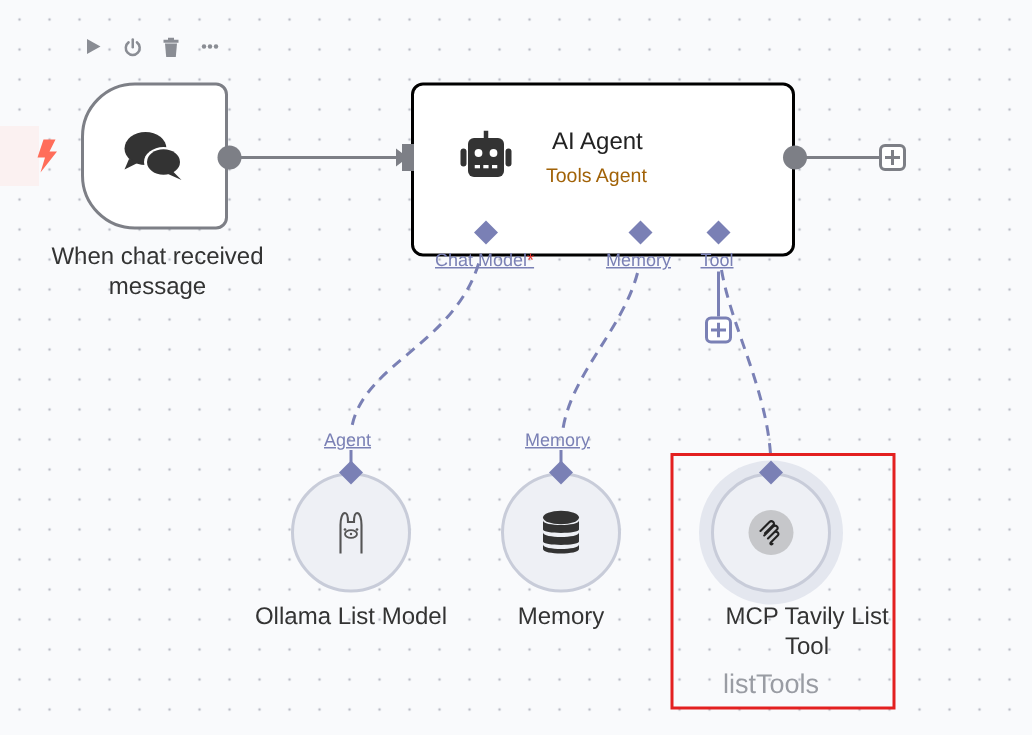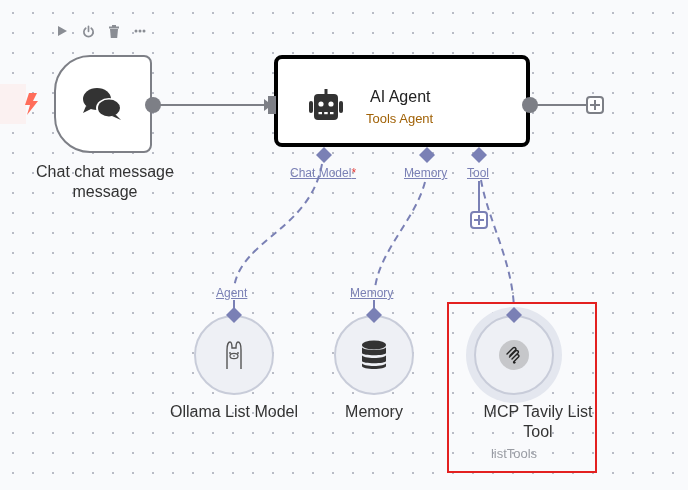--- a/index.html
+++ b/index.html
@@ -18,36 +18,36 @@
   .trigger-bg { left:0; top:84px; width:26px; height:40px; background:#fbf1f1; }
   .bolt { left:22px; top:92px; width:18px; height:24px; }
   .chat-node {
     left:54px; top:55px; width:98px; height:98px; background:#fff;
     border:2px solid #7d7f86; border-radius:36px 8px 8px 36px; box-sizing:border-box;
     display:flex; align-items:center; justify-content:center;
   }
   .node-label { text-align:center; color:#333; font-size:16px; line-height:20px; }
   .chat-label { left:20px; top:162px; width:170px; }
   .agent-node {
-    left:274px; top:55px; width:256px; height:92px; background:#fff;
-    border:4px solid #000000; border-radius:8px; box-sizing:border-box;
+    left:274px; top:55px; width:256px; height:116px; background:#fff;
+    border:2px solid #000000; border-radius:8px; box-sizing:border-box;
   }
   .agent-title { left:92px; top:29px; font-size:16px; color:#222; }
   .agent-sub { left:88px; top:52px; font-size:13px; color:#a16207; }
   .robot { left:30px; top:30px; }
   .port-label { font-size:12px; color:#7a80b5; white-space:nowrap;text-decoration:underline; }
   .req { color:#e53935; }
   .circle-node {
     width:80px; height:80px; border-radius:50%; background:#eef0f5;
     border:2px solid #c8ccd9; box-sizing:border-box;
     display:flex; align-items:center; justify-content:center;
   }
   .selected-halo { left:466px; top:307px; width:96px; height:96px; border-radius:50%; background:#e4e7ef; }
   .selection-box { left:447px; top:302px; width:150px; height:171px; border:2px solid #e32020; box-sizing:border-box; }
-  .sub-label { font-size:13px; color:#999ca3; text-align:center; }
+  .sub-label { font-size:18px; color:#999ca3; text-align:center; }
   .plus-btn {
     width:18px; height:18px; border:2px solid #7d7f86; border-radius:4px; box-sizing:border-box; background:#fff;
     display:flex; align-items:center; justify-content:center; cursor:pointer;
   }
   .plus-btn.tool { border-color:#7a80b5; }
 </style>
 </head>
 <body>
 
 <svg class="edges" viewBox="0 0 688 490">
@@ -101,21 +101,21 @@
     <path d="M5 20 L2 27 L12 22 Z" fill="#333"></path>
     <ellipse cx="28" cy="22" rx="13" ry="10" fill="#fff"></ellipse>
     <ellipse cx="28" cy="22" rx="11" ry="8.5" fill="#333"></ellipse>
     <path d="M34 28 L40 34 L31 30 Z" fill="#333"></path>
   </svg>
 </div>
 <svg class="abs" style="left:144px;top:96px" width="18" height="18">
     <circle cx="9" cy="9" r="8" fill="#7d7f86"></circle>
   </svg>
 <div class="abs node-label chat-label">
-  <div>Chat chat message</div>
+  <div>When chat received</div>
   <div>message</div>
 </div>
 
 <div class="abs agent-node">
   <svg class="abs robot" width="36" height="34" viewBox="0 0 36 34">
     <rect x="16.5" y="0" width="3" height="6" fill="#333"></rect>
     <rect x="6" y="5" width="24" height="26" rx="4" fill="#333"></rect>
     <rect x="1" y="12" width="4" height="12" rx="2" fill="#333"></rect>
     <rect x="31" y="12" width="4" height="12" rx="2" fill="#333"></rect>
     <circle cx="13" cy="15" r="2.6" fill="#fff"></circle>

